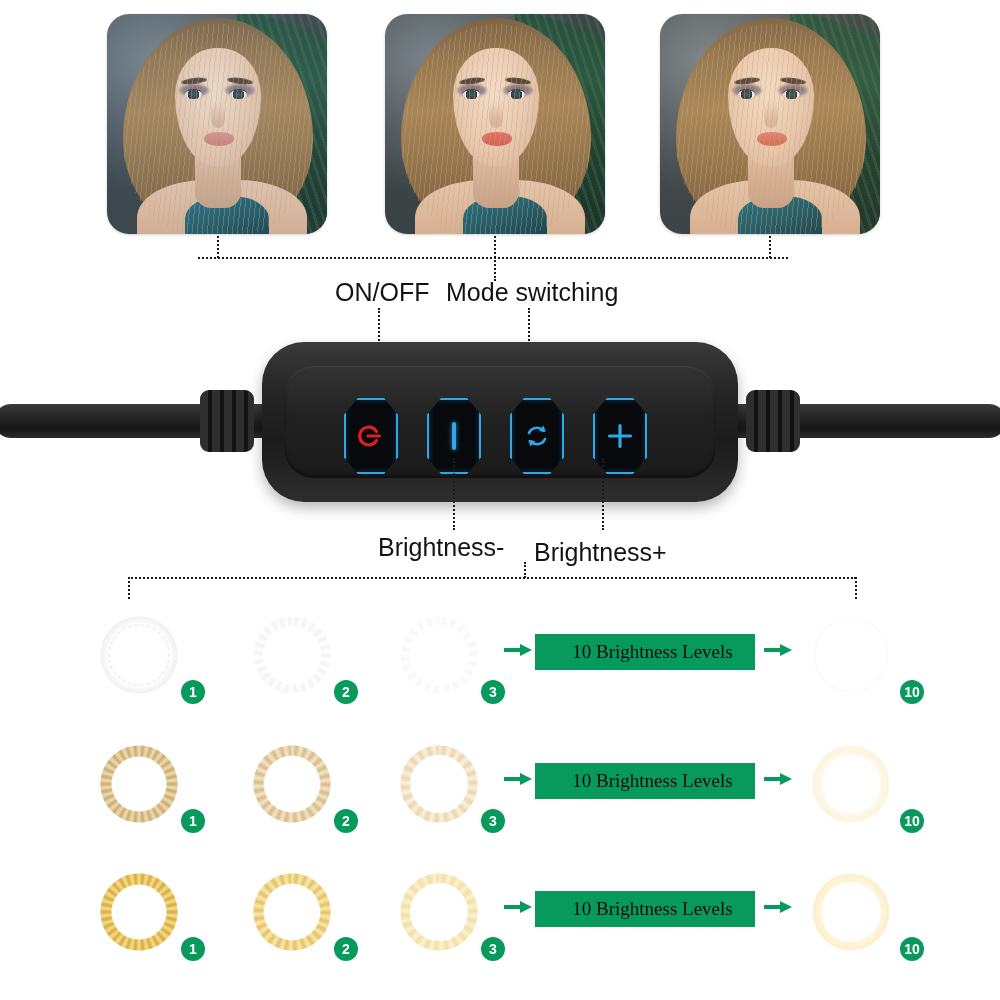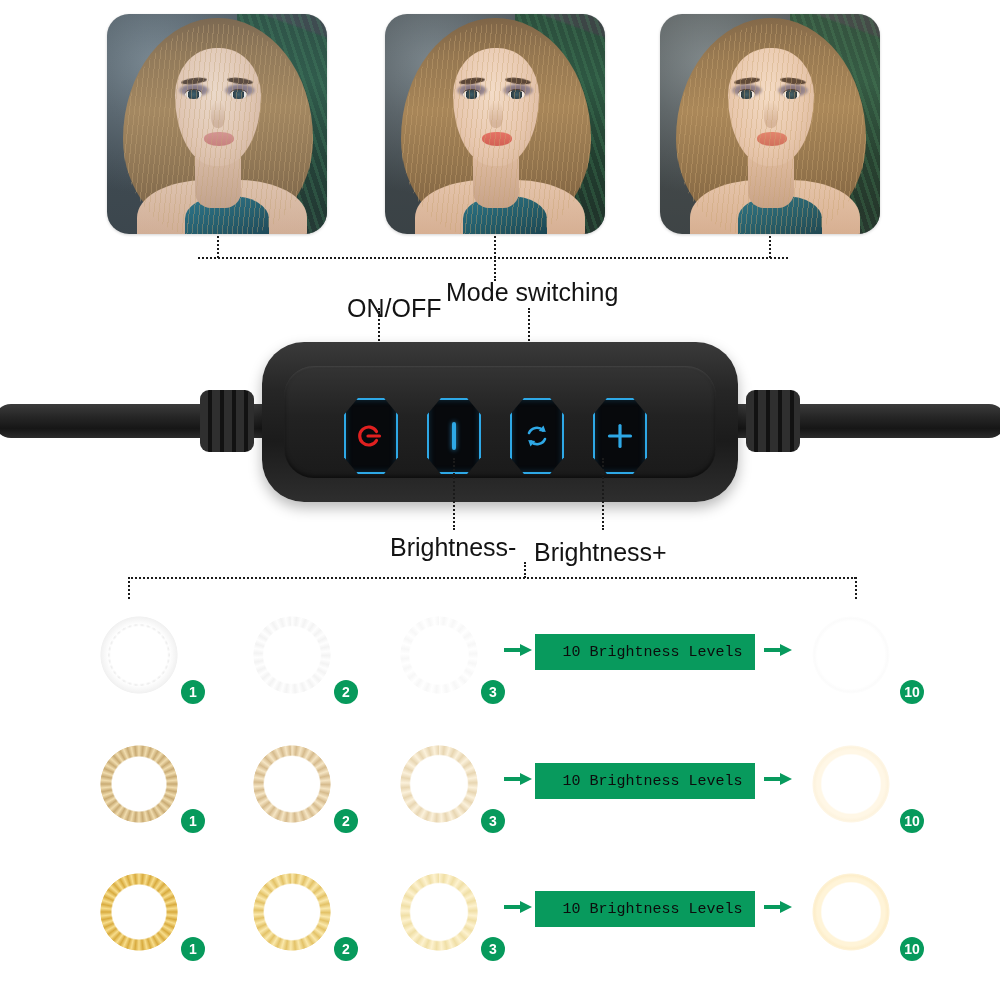--- a/index.html
+++ b/index.html
@@ -256,24 +256,24 @@
     position: absolute;
     height: 36px;
     background: #089a5d;
     display: flex;
     align-items: center;
     justify-content: center;
     padding: 0 14px;
     box-sizing: border-box;
   }
   .green-bar span {
-    font-size: 15px;
+    font-size: 19px;
     color: #0c0c0c;
     white-space: nowrap;
-    font-family: Liberation Mono, monospace;
+    font-family: Liberation Serif, serif;
     margin-left: 15px;
   }
   .garrow {
     position: absolute;
     width: 30px;
     height: 14px;
   }
 
   
   .ring {
@@ -369,21 +369,21 @@
   </div>
 </div>
 
 <div class="dotline-v" style="left:217px; top:236px; height:22px;"></div>
 <div class="dotline-v" style="left:494px; top:236px; height:22px;"></div>
 <div class="dotline-v" style="left:769px; top:236px; height:22px;"></div>
 <div class="dotline-h" style="left:198px; top:257px; width:590px;"></div>
 
 <div class="dotline-v" style="left:494px; top:257px; height:24px;"></div>
 
-<div class="callout" style="left:347px; top:280px;margin-top:16px;">ON/OFF</div>
+<div class="callout" style="left:335px; top:280px;">ON/OFF</div>
 <div class="callout" style="left:446px; top:280px;">Mode switching</div>
 
 <div class="dotline-v" style="left:378px; top:308px; height:72px;"></div>
 <div class="dotline-v" style="left:528px; top:308px; height:72px;"></div>
 
 <div class="cable cable-left"></div>
 <div class="cable cable-right"></div>
 <div class="strain strain-left"></div>
 <div class="strain strain-right"></div>
 
@@ -416,21 +416,21 @@
         <line x1="3.5" y1="14" x2="24.5" y2="14" stroke="#2ea8e6" stroke-width="3.2" stroke-linecap="round"></line>
       </svg>
     </div>
 
   </div>
 </div>
 
 <div class="dotline-v" style="left:453px; top:458px; height:72px;"></div>
 <div class="dotline-v" style="left:602px; top:458px; height:72px;"></div>
 
-<div class="callout" style="left:390px; top:535px;text-align:right;">Brightness-</div>
+<div class="callout" style="left:378px; top:535px;text-align:right;">Brightness-</div>
 <div class="callout" style="left:534px; top:540px;">Brightness+</div>
 
 <div class="dotline-v" style="left:524px; top:562px; height:16px;"></div>
 <div class="dotline-h" style="left:128px; top:577px; width:728px;"></div>
 <div class="dotline-v" style="left:128px; top:577px; height:22px;"></div>
 <div class="dotline-v" style="left:855px; top:577px; height:22px;"></div>
 
 <div class="ring" style="left:85px; top:601px;
             background: radial-gradient(circle at 50% 50%, rgba(255,255,255,0) 0 40%, #fdfdfd 41%, #f1f1f1 50%, #fafafa 58%, rgba(255,255,255,0) 59%),
                         conic-gradient(from 0deg, #ffffff 0deg, #ededed 6deg, #ffffff 12deg, #ededed 18deg, #ffffff 24deg, #ededed 30deg, #ffffff 36deg, #ededed 42deg, #ffffff 48deg, #ededed 54deg, #ffffff 60deg, #ededed 66deg, #ffffff 72deg, #ededed 78deg, #ffffff 84deg, #ededed 90deg, #ffffff 96deg, #ededed 102deg, #ffffff 108deg, #ededed 114deg, #ffffff 120deg, #ededed 126deg, #ffffff 132deg, #ededed 138deg, #ffffff 144deg, #ededed 150deg, #ffffff 156deg, #ededed 162deg, #ffffff 168deg, #ededed 174deg, #ffffff 180deg, #ededed 186deg, #ffffff 192deg, #ededed 198deg, #ffffff 204deg, #ededed 210deg, #ffffff 216deg, #ededed 222deg, #ffffff 228deg, #ededed 234deg, #ffffff 240deg, #ededed 246deg, #ffffff 252deg, #ededed 258deg, #ffffff 264deg, #ededed 270deg, #ffffff 276deg, #ededed 282deg, #ffffff 288deg, #ededed 294deg, #ffffff 300deg, #ededed 306deg, #ffffff 312deg, #ededed 318deg, #ffffff 324deg, #ededed 330deg, #ffffff 336deg, #ededed 342deg, #ffffff 348deg, #ededed 354deg, #ffffff 360deg);

